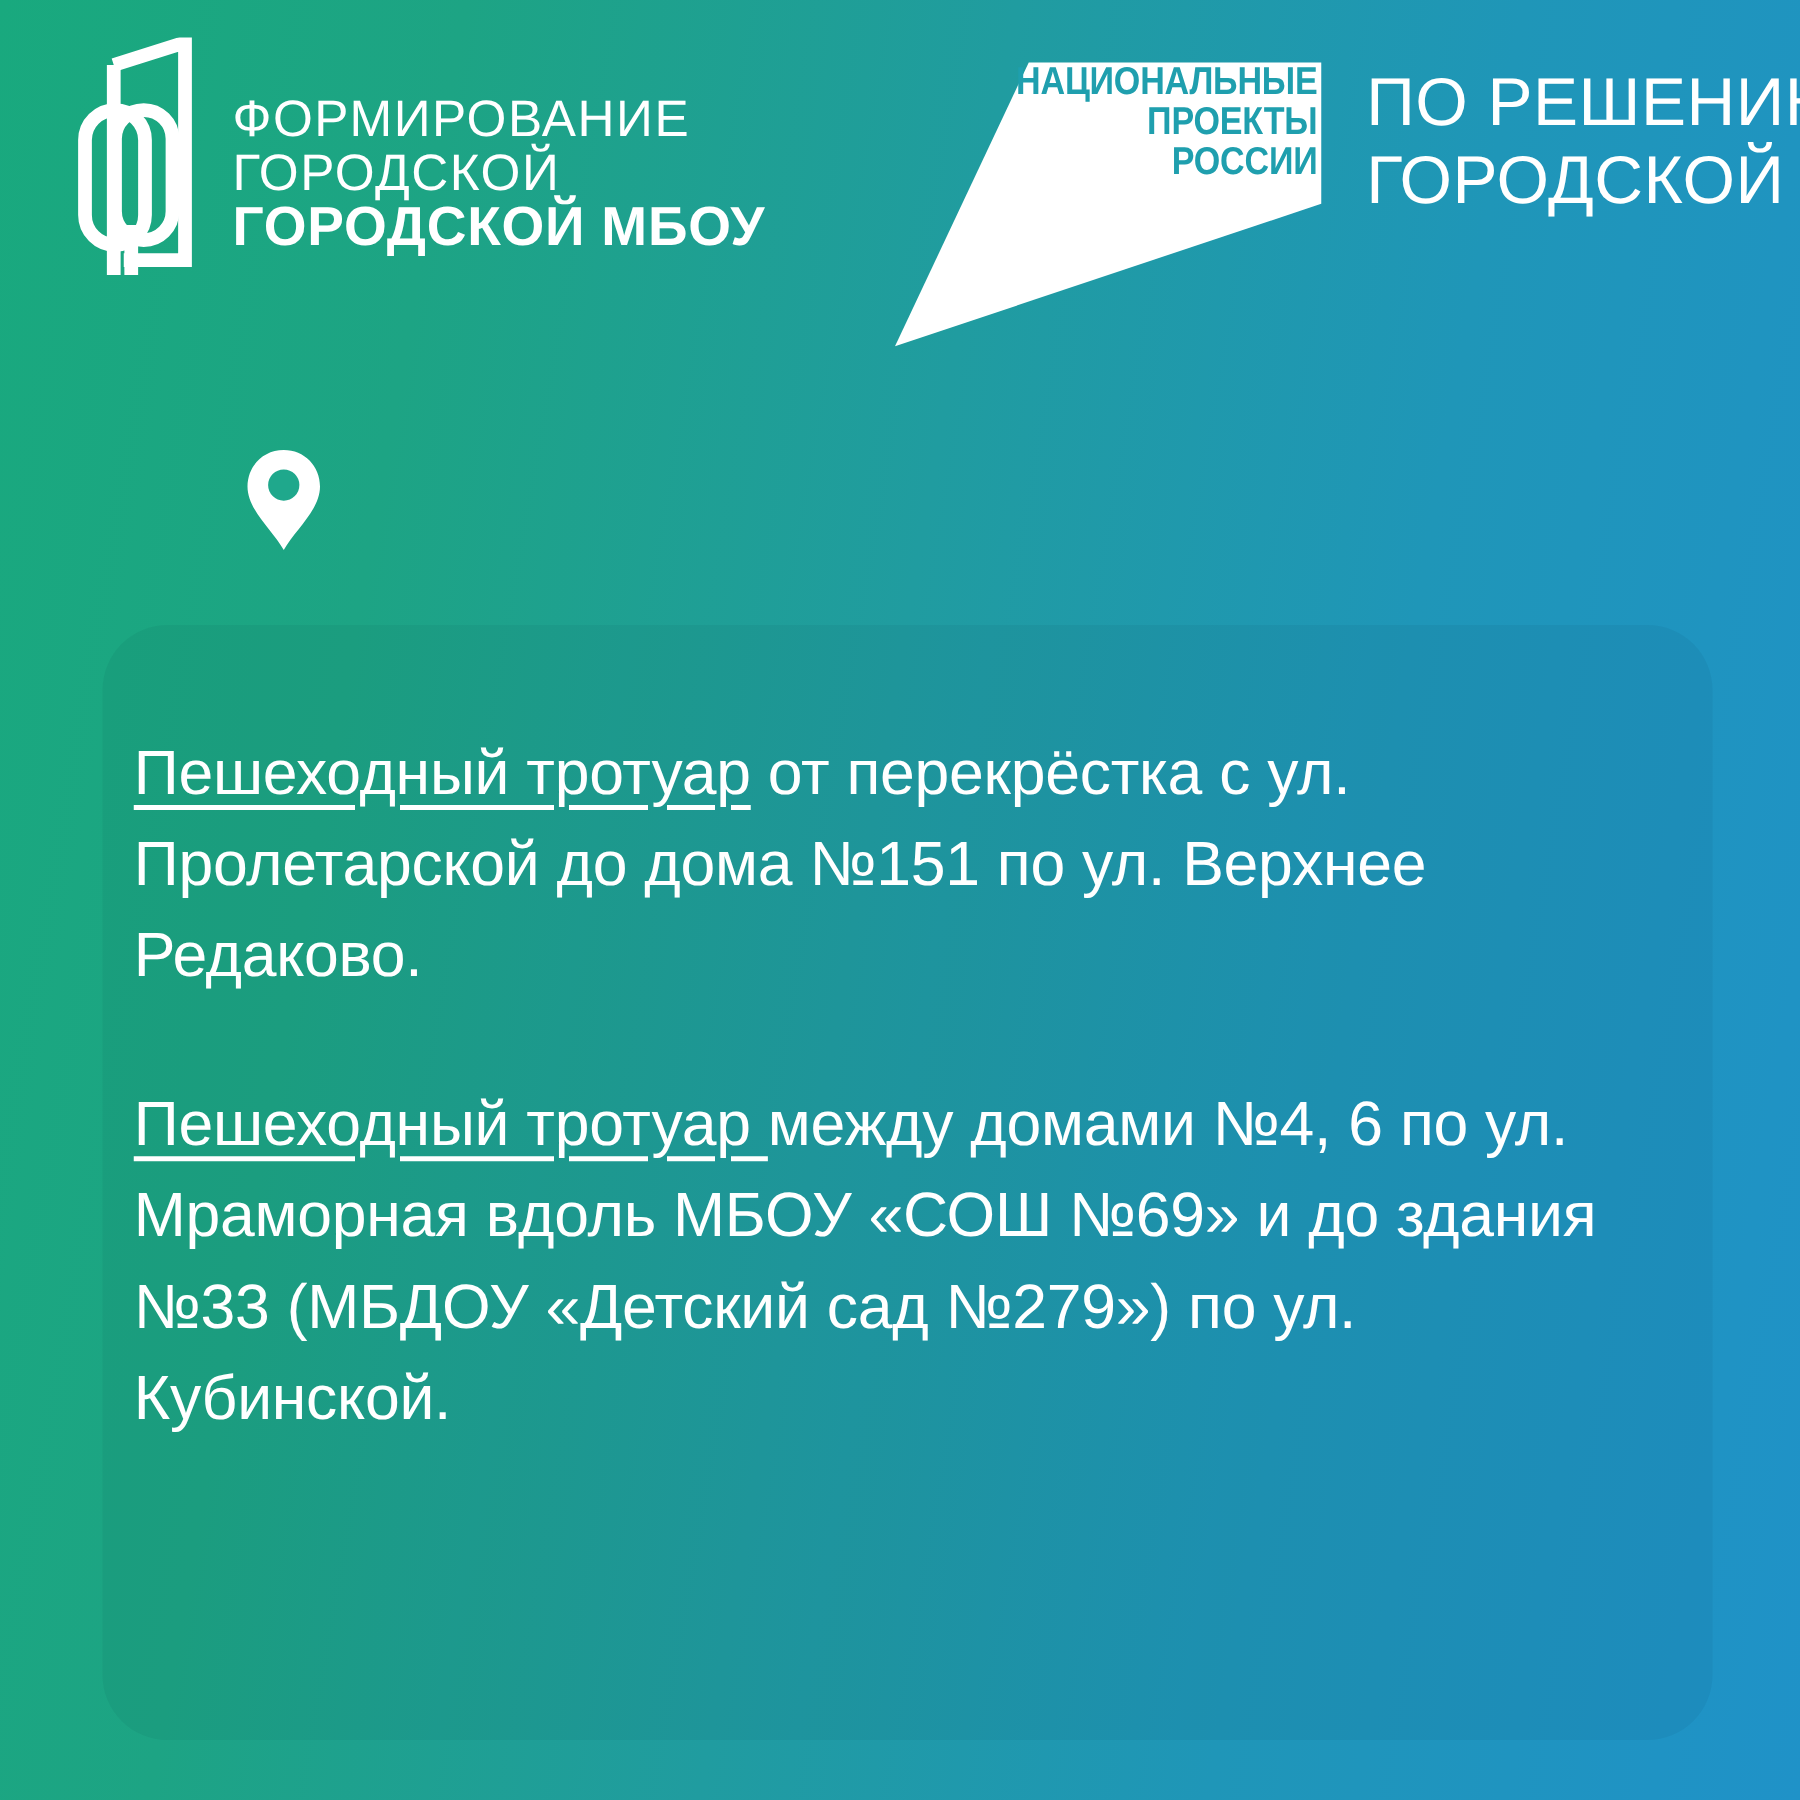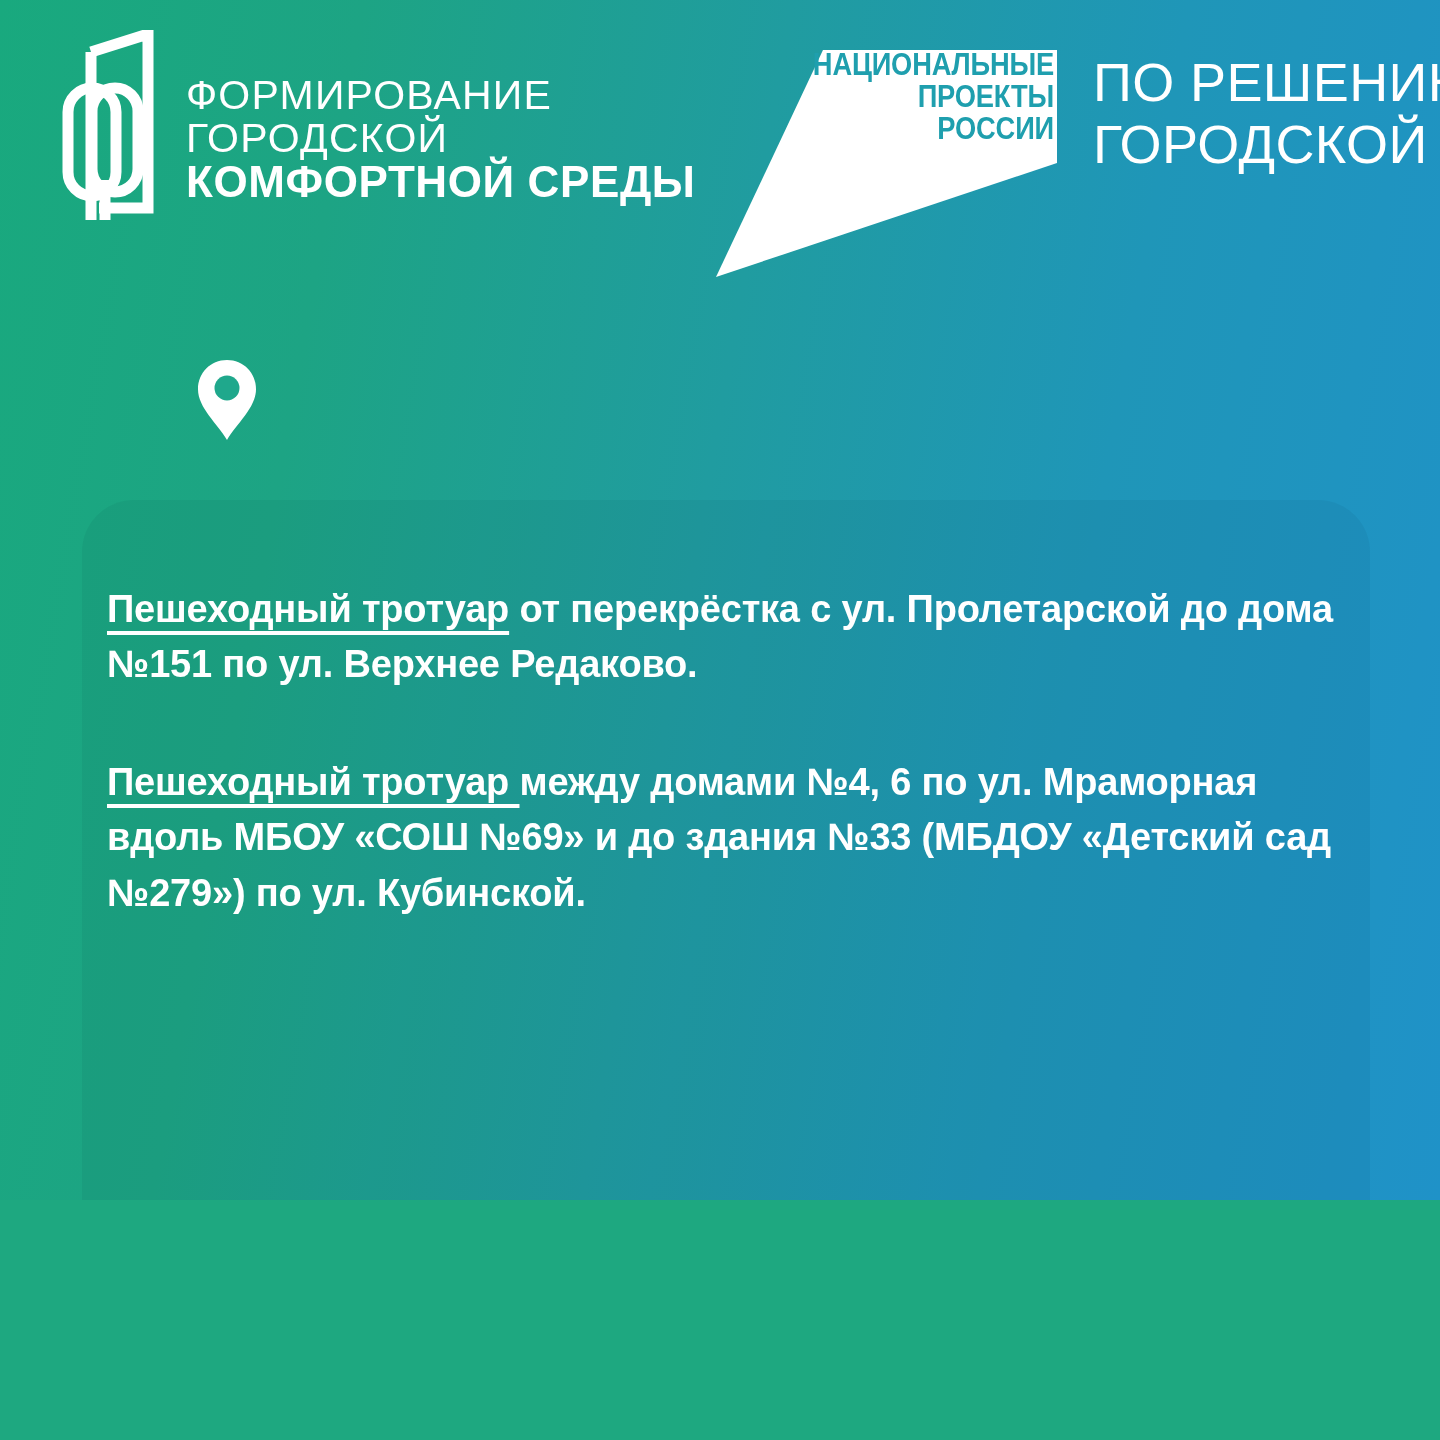--- a/index.html
+++ b/index.html
@@ -2,21 +2,21 @@
 <html><head>
 <meta charset="utf-8">
 <style>
   html,body{margin:0;padding:0;}
   body{
     width:1440px;height:1440px;overflow:hidden;
     font-family:"Liberation Sans","DejaVu Sans",sans-serif;
     background:#1ea880;
   }
   #poster{
-    position:relative;width:1440px;height:1200px;
+    position:relative;width:1440px;height:1440px;
     background:linear-gradient(100deg,#19a97e 0%,#1da484 22%,#209ca0 48%,#1f96b8 72%,#1f92c8 100%);
     overflow:hidden;
   }
 
   
   #brand-logo{
     position:absolute;left:58px;top:26px;display:flex;align-items:flex-start;
   }
   #brand-mark{width:104px;height:190px;flex:0 0 auto;margin-top:4px;}
   #brand-words{
@@ -54,21 +54,21 @@
     letter-spacing:.6px;white-space:nowrap;
   }
 
   
   #card{
     position:absolute;left:82px;top:500px;width:1288px;height:892px;
     border-radius:52px;background:rgba(0,40,60,0.055);
   }
   #card-body{
     position:absolute;left:107px;top:582px;width:1240px;
-    color:#ffffff;font-size:38px;font-weight:700;line-height:1.46;
+    color:#ffffff;font-size:50px;font-weight:400;line-height:1.46;
     letter-spacing:-.2px;
   }
   #card-body p{margin:0;}
   #card-body p + p{margin-top:62px;}
   .u{text-decoration:underline;text-decoration-thickness:4px;text-underline-offset:9px;}
 </style>
 </head>
 <body>
 
 <div id="poster">
@@ -79,21 +79,21 @@
         <path d="M33 22 L90 4 L90 178 L41 178" fill="none" stroke="#ffffff" stroke-width="11"></path>
         <path d="M33 22 L33 190" fill="none" stroke="#ffffff" stroke-width="11"></path>
         <rect x="10" y="58" width="48" height="108" rx="24" fill="none" stroke="#ffffff" stroke-width="11"></rect>
         <rect x="34" y="58" width="46" height="104" rx="23" fill="none" stroke="#ffffff" stroke-width="11"></rect>
         <path d="M47 150 L47 190" fill="none" stroke="#ffffff" stroke-width="11"></path>
       </svg>
     </div>
     <div id="brand-words">
       <span class="bw-line bw-thin">ФОРМИРОВАНИЕ</span>
       <span class="bw-line bw-thin">ГОРОДСКОЙ</span>
-      <span class="bw-line bw-bold">КОМФОРТНОЙ СРЕДЫ</span>
+      <span class="bw-line bw-bold">ГОРОДСКОЙ МБОУ</span>
     </div>
   </div>
 
   <div id="np-logo">
     <svg width="380" height="280" viewBox="0 0 380 280" aria-hidden="true">
       <path d="M123 28 L357 28 L357 141 L16 255 Z" fill="#ffffff"></path>
     </svg>
     <div id="np-text">
       <span>НАЦИОНАЛЬНЫЕ</span>
       <span>ПРОЕКТЫ</span>

